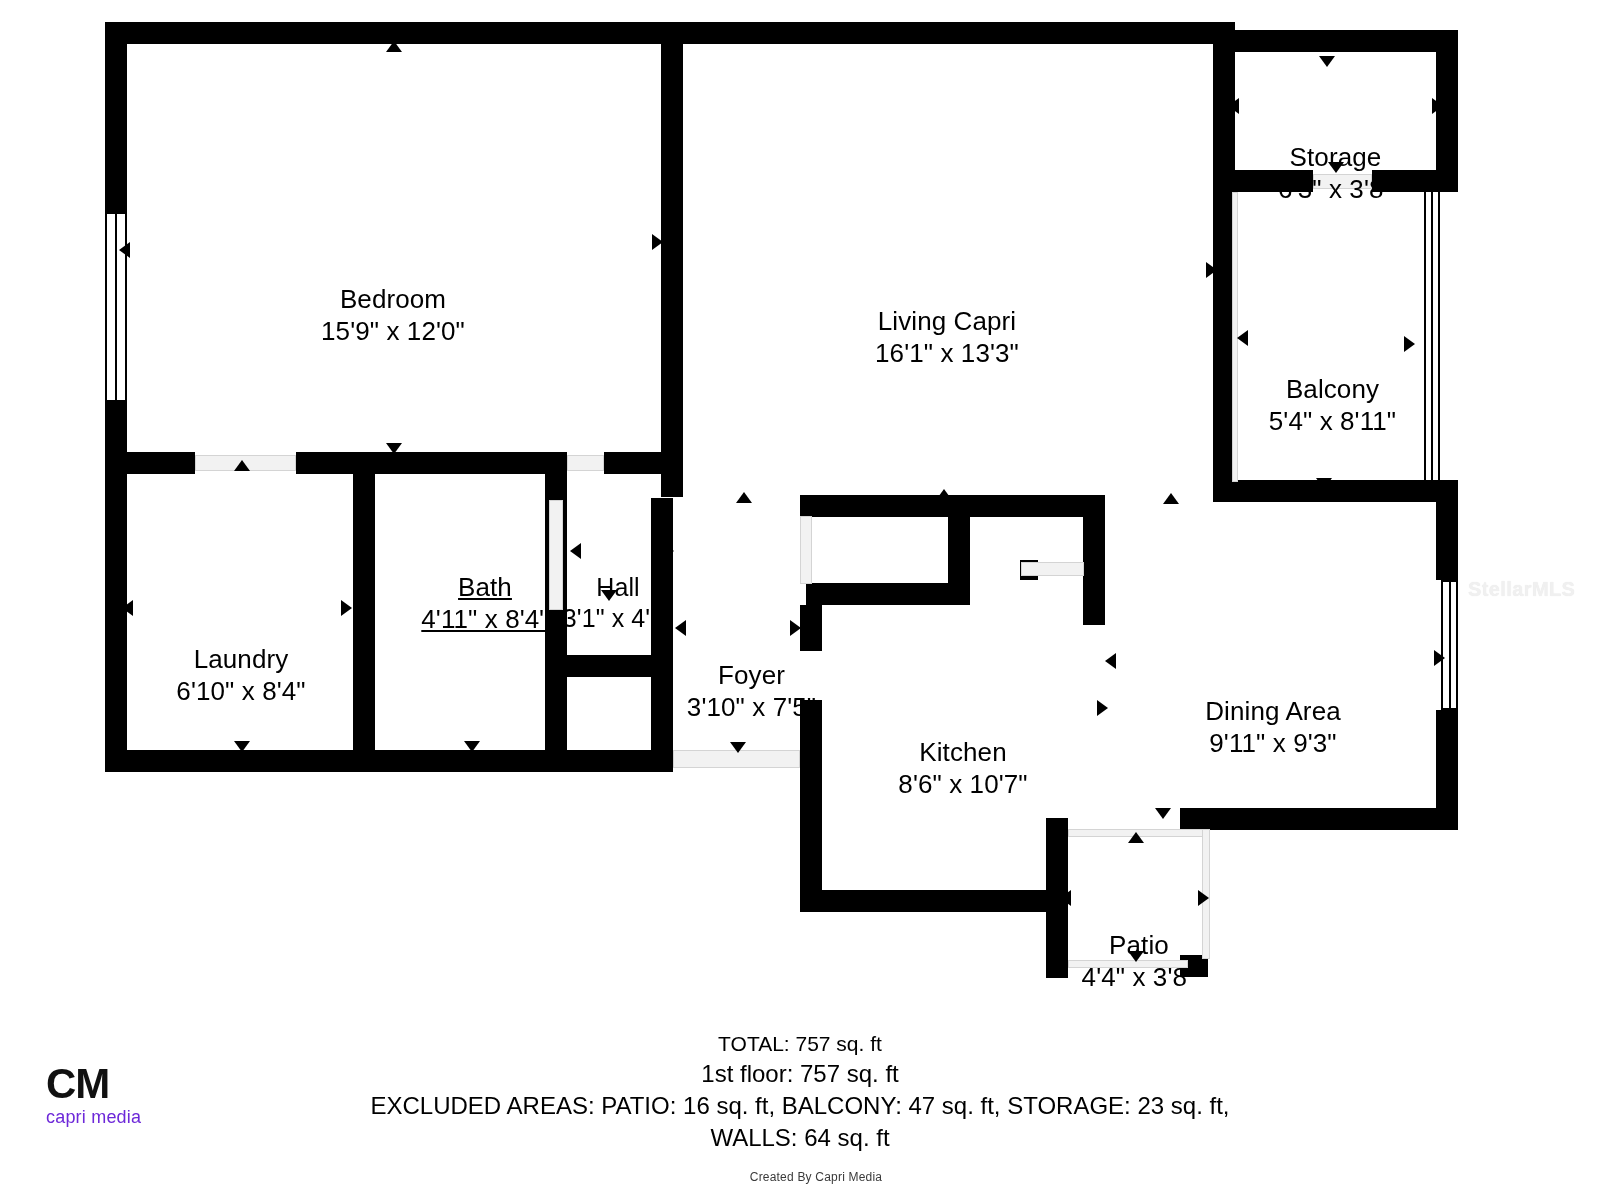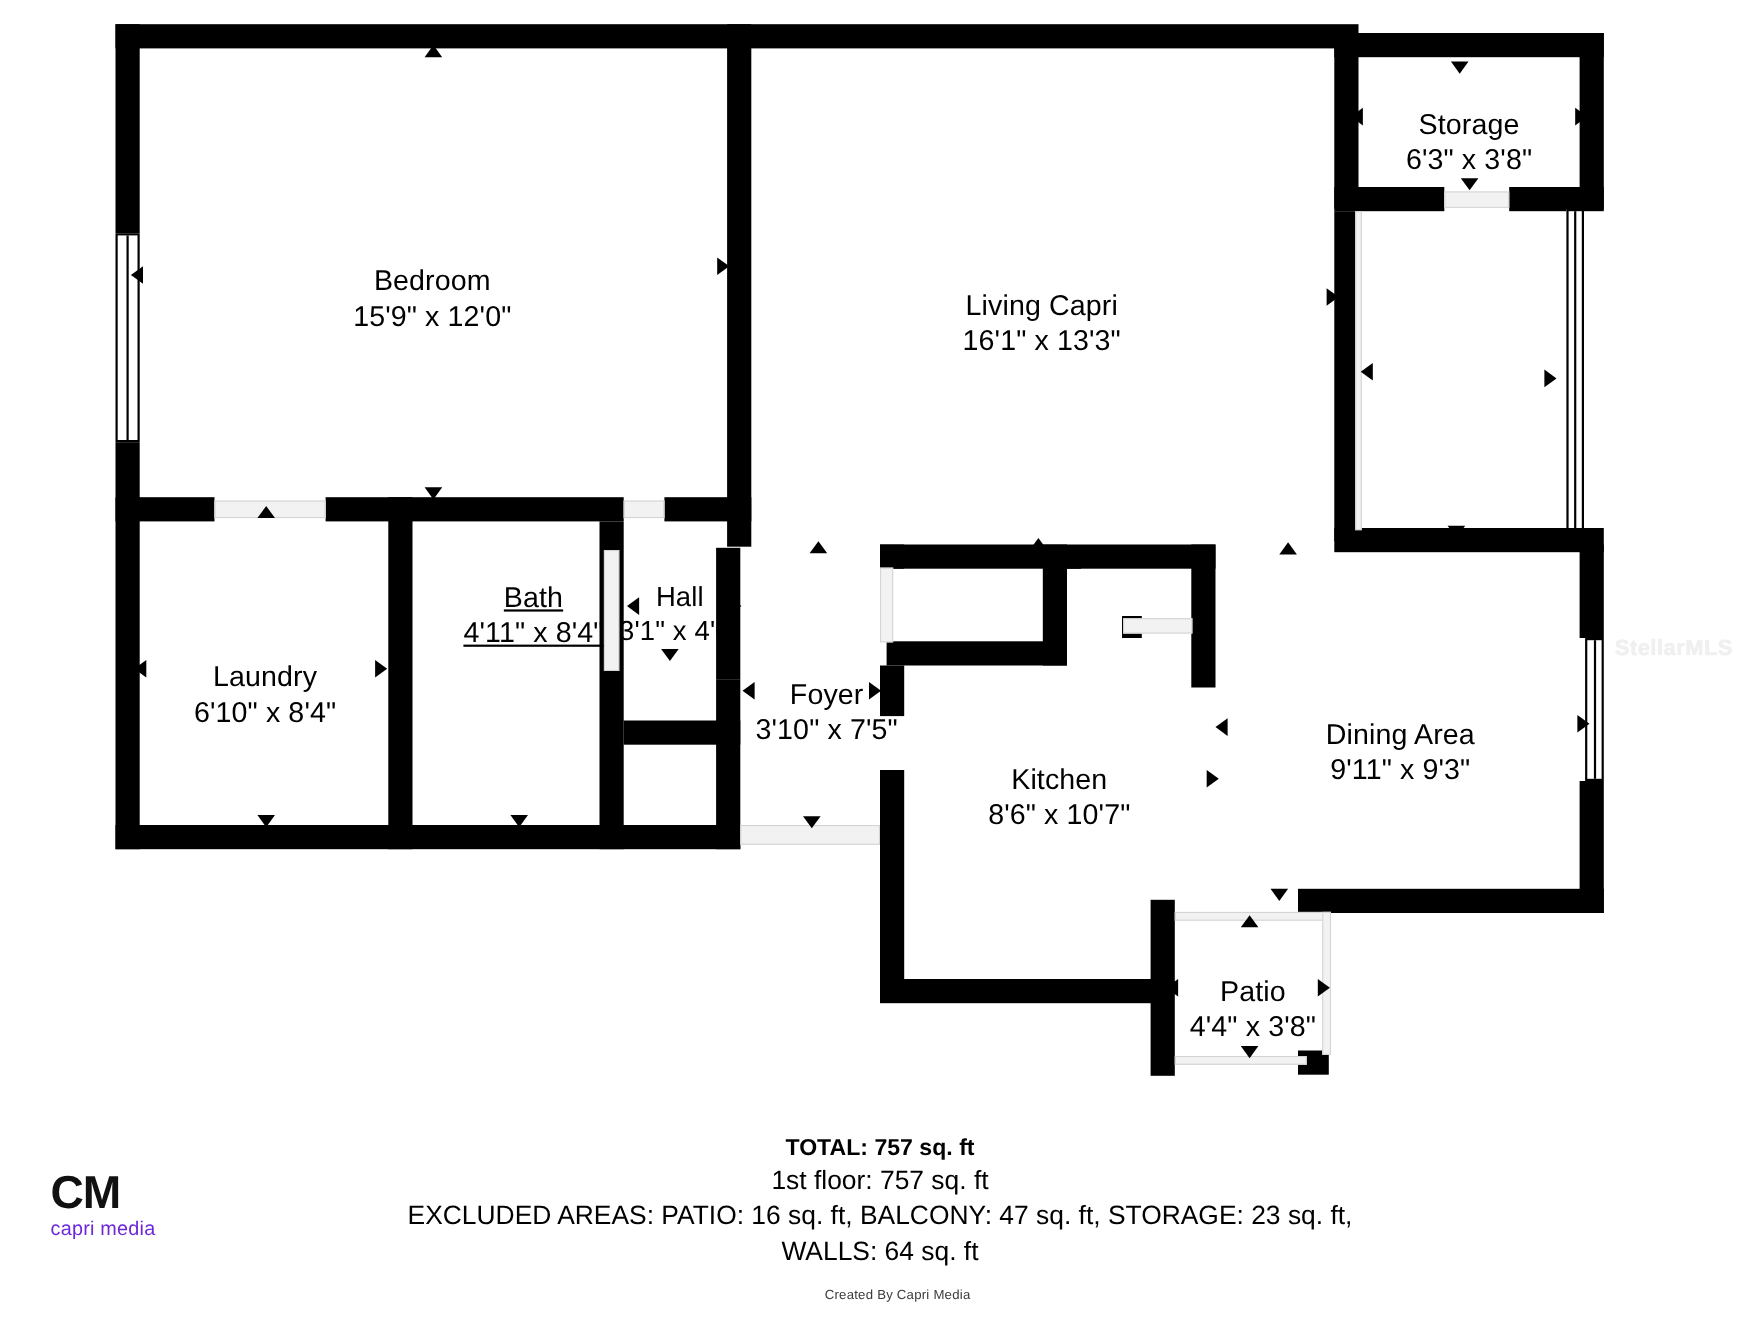--- a/index.html
+++ b/index.html
@@ -50,20 +50,21 @@
     width: 2px;
     margin-left: -1px;
   }
   
   .room-label {
     position: absolute;
     text-align: center;
     line-height: 1.22;
     white-space: nowrap;
     pointer-events: none;
+    margin-top: 44px;
   }
   .room-label .rname {
     display: block;
     font-size: 26px;
     font-weight: 400;
     letter-spacing: 0.1px;
   }
   .room-label .rdim {
     display: block;
     font-size: 26px;
@@ -117,21 +118,21 @@
     width: 1600px;
     text-align: center;
   }
   #footer .line {
     display: block;
     font-size: 24px;
     line-height: 1.33;
     color: #000;
   }
   #footer .line.total {
-    font-weight: 700;
+    font-weight: 400;
     font-size: 21px;
   }
   #footer .credit {
     display: block;
     margin-top: 16px;
     font-size: 12px;
     color: #3a3a3a;
     letter-spacing: 0.2px;
     padding-left: 32px;
   }
@@ -249,20 +250,24 @@
   <div class="room-label" style="left:815px; top:262px; width:264px;">
     <span class="rname">Living Capri</span>
     <span class="rdim">16'1" x 13'3"</span>
   </div>
 
   <div class="room-label" style="left:1213px; top:98px; width:245px;">
     <span class="rname">Storage</span>
     <span class="rdim">6'3" x 3'8"</span>
   </div>
 
+  <div class="room-label" style="left:1210px; top:330px; width:245px;">
+    <span class="rname">Balcony</span>
+    <span class="rdim">5'4" x 8'11"</span>
+  </div>
 
   <div class="room-label" style="left:125px; top:600px; width:232px;">
     <span class="rname">Laundry</span>
     <span class="rdim">6'10" x 8'4"</span>
   </div>
 
   <div class="room-label" style="left:373px; top:528px; width:224px;text-decoration:underline;">
     <span class="rname">Bath</span>
     <span class="rdim">4'11" x 8'4"</span>
   </div>

